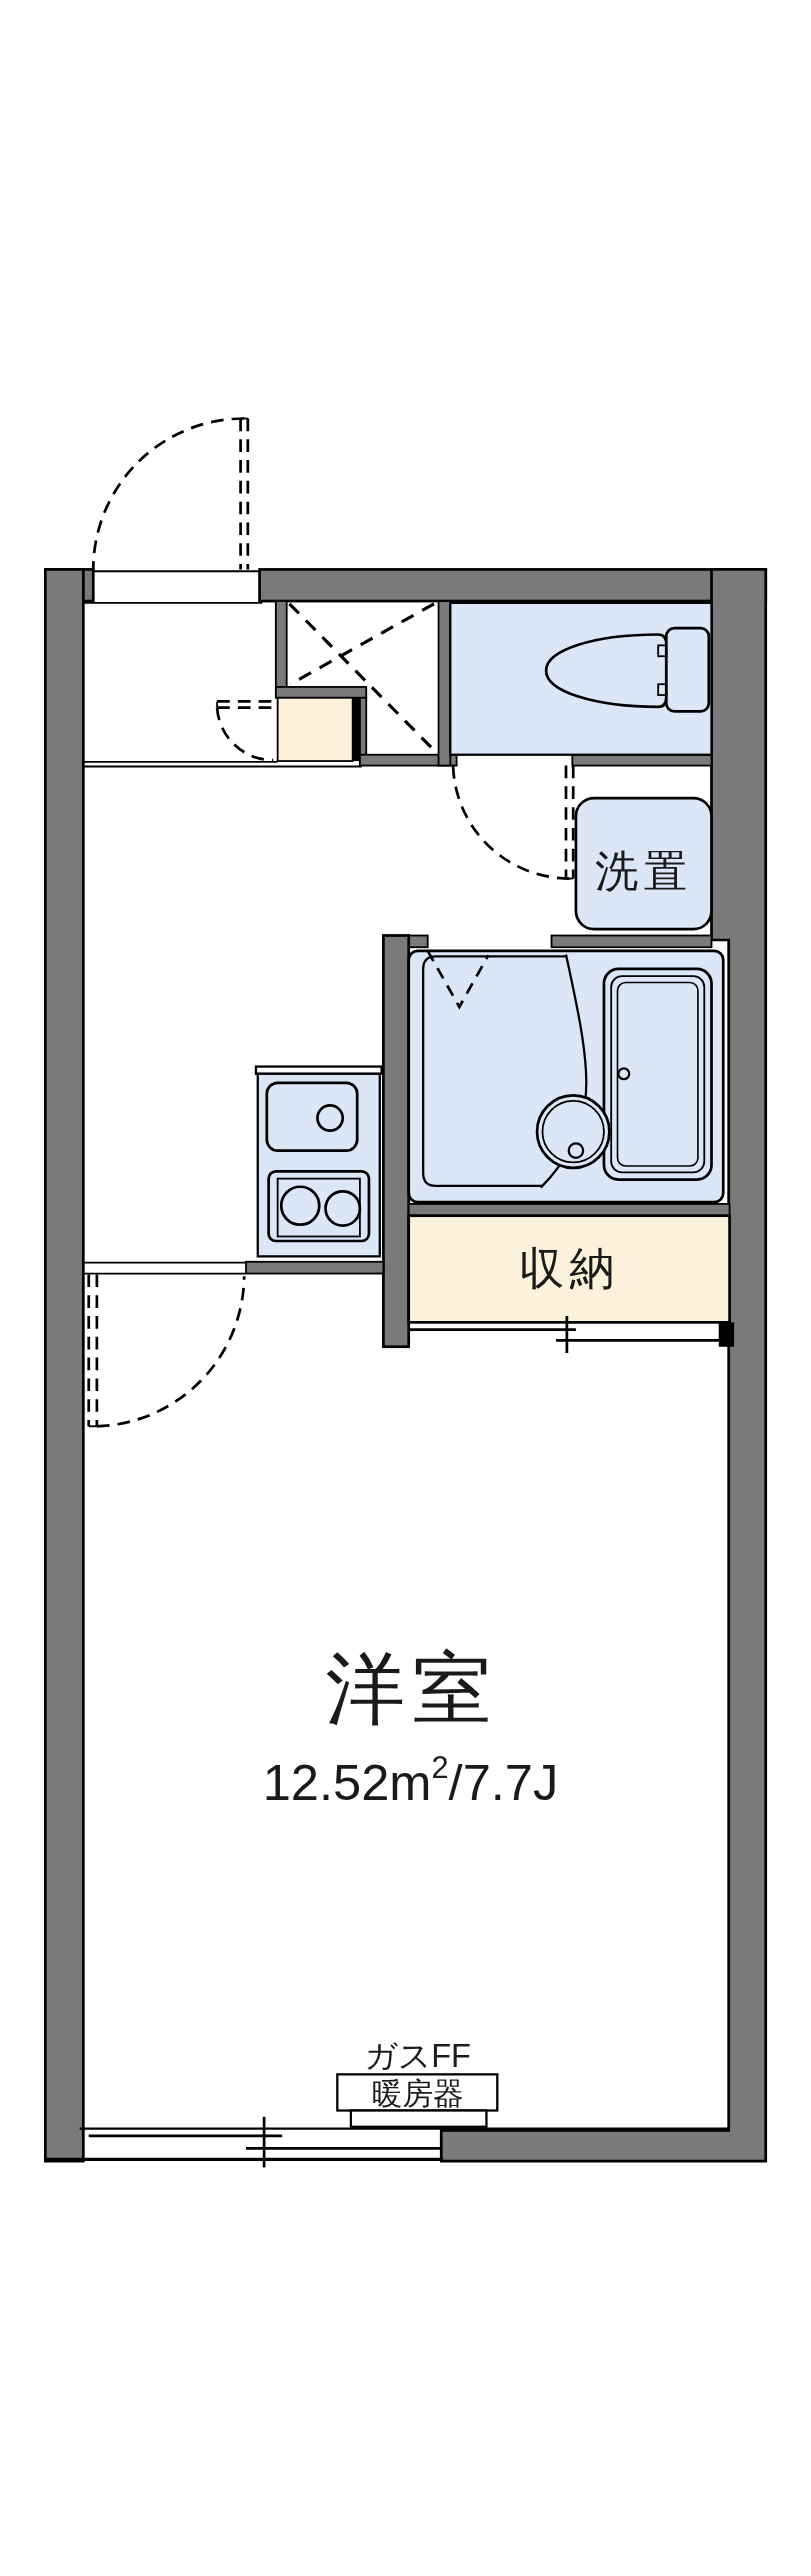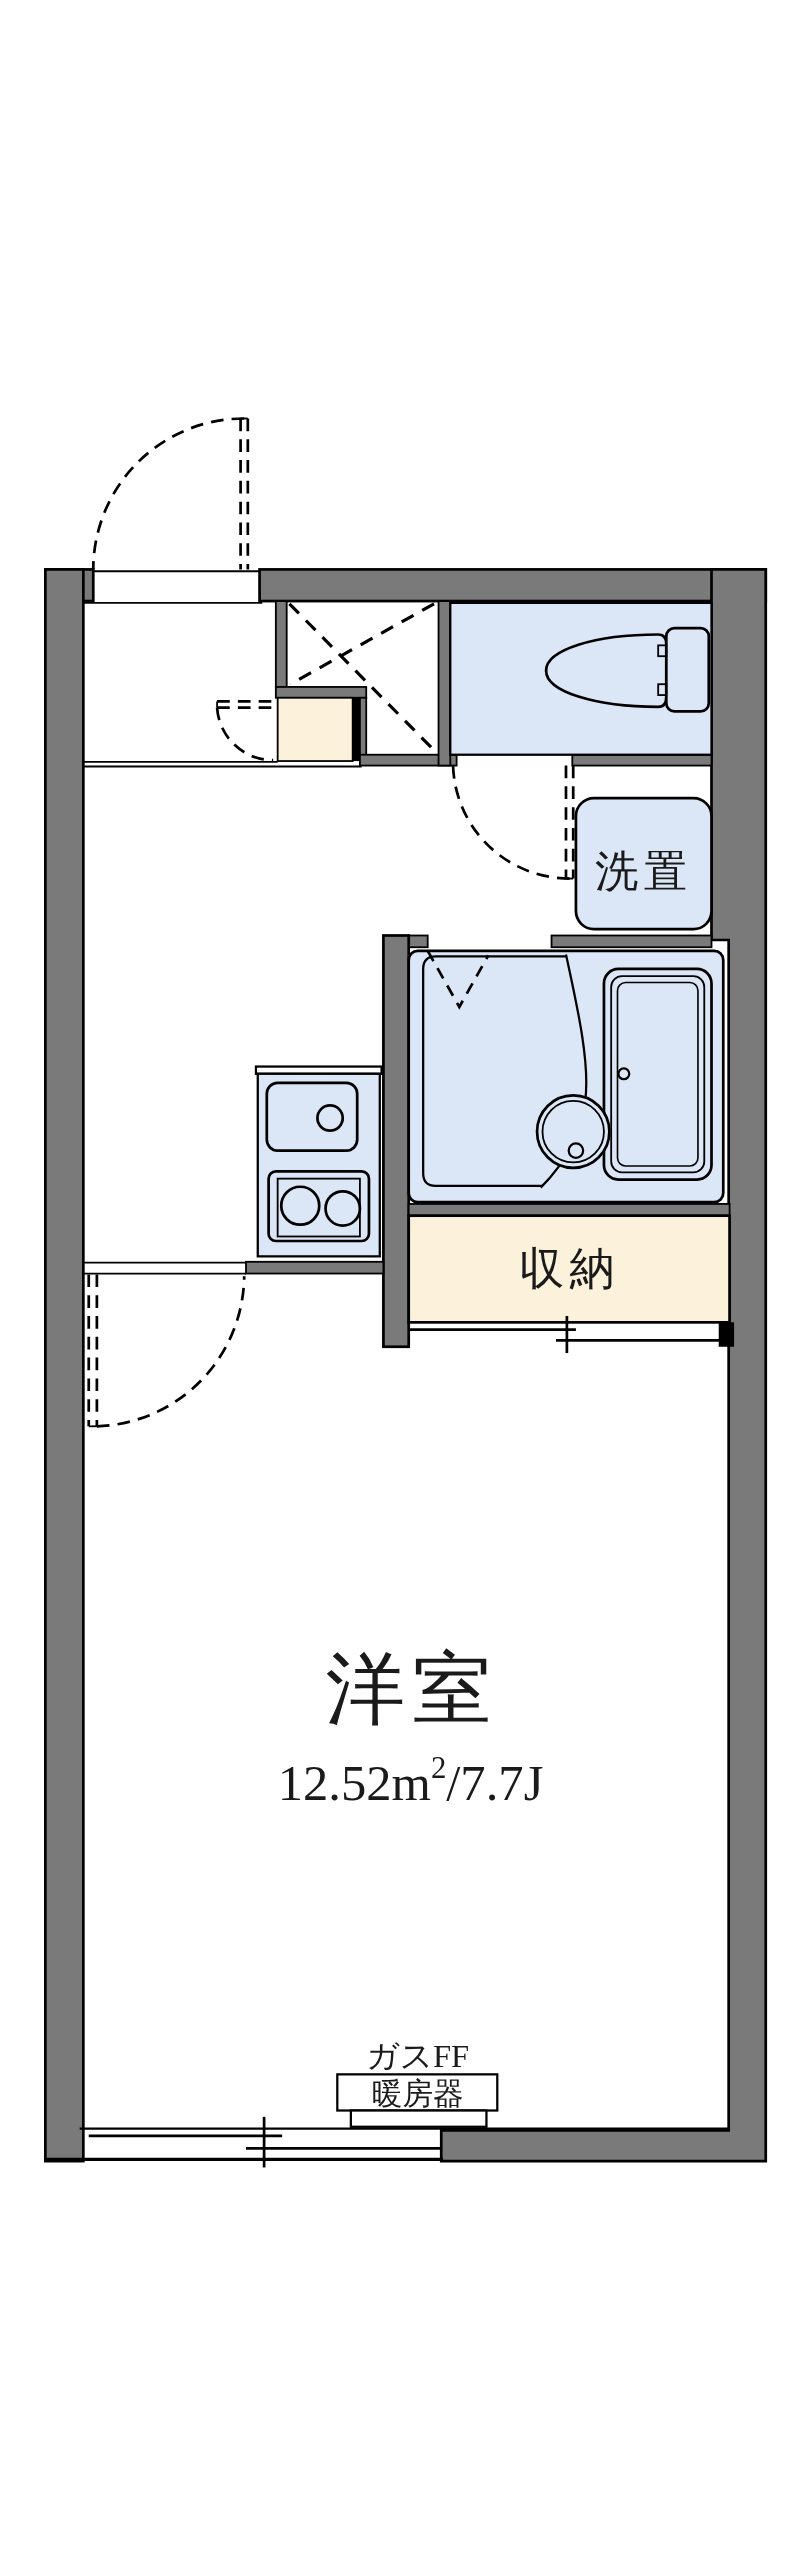--- a/index.html
+++ b/index.html
@@ -1,17 +1,17 @@
 <!DOCTYPE html>
 <html style="font-size:14.5px"><head>
 <meta charset="utf-8">
 <style>
   html,body{margin:0;padding:0;background:#ffffff;}
   body{font-family:"Liberation Sans","DejaVu Sans",sans-serif;}
-  .stage{width:792px;height:2576px;position:relative;background:#ffffff;font-family:Liberation Serif, serif;}
+  .stage{width:792px;height:2576px;position:relative;background:#ffffff;}
   svg{display:block;}
   .wall{fill:#7a7a7a;stroke:#000000;stroke-width:3;}
   .wallthin{fill:#7a7a7a;stroke:#000000;stroke-width:2;}
   .blk{fill:#000000;stroke:none;}
   .fix{fill:#dbe6f7;stroke:#000000;stroke-width:3;}
   .fix2{fill:#dbe6f7;stroke:#000000;stroke-width:2.5;}
   .inner{fill:none;stroke:#000000;stroke-width:2;}
   .inner15{fill:none;stroke:#000000;stroke-width:1.8;}
   .beige{fill:#fcf2dc;stroke:#000000;stroke-width:3;}
   .beige2{fill:#fcf2dc;stroke:#000000;stroke-width:2;}

